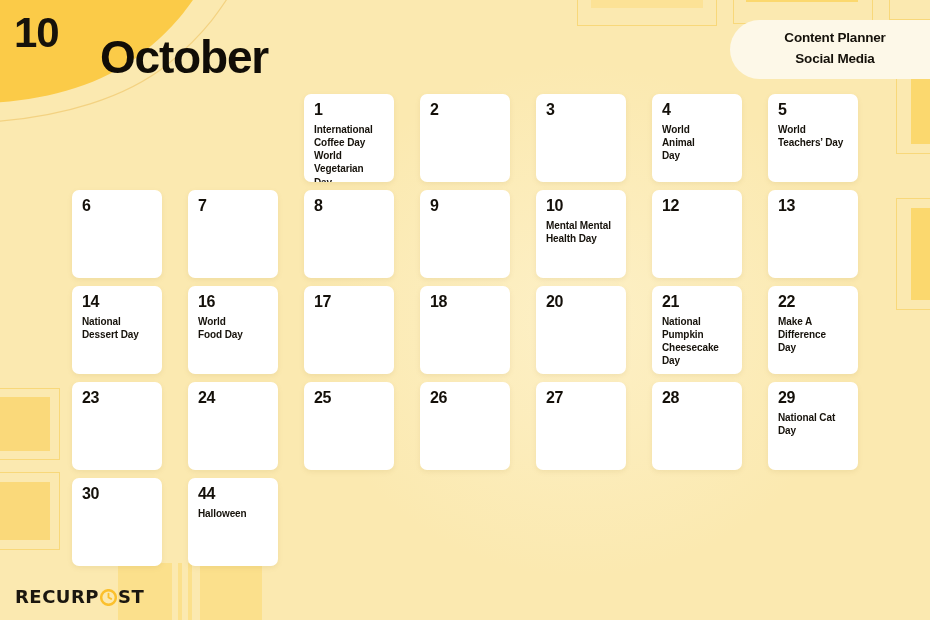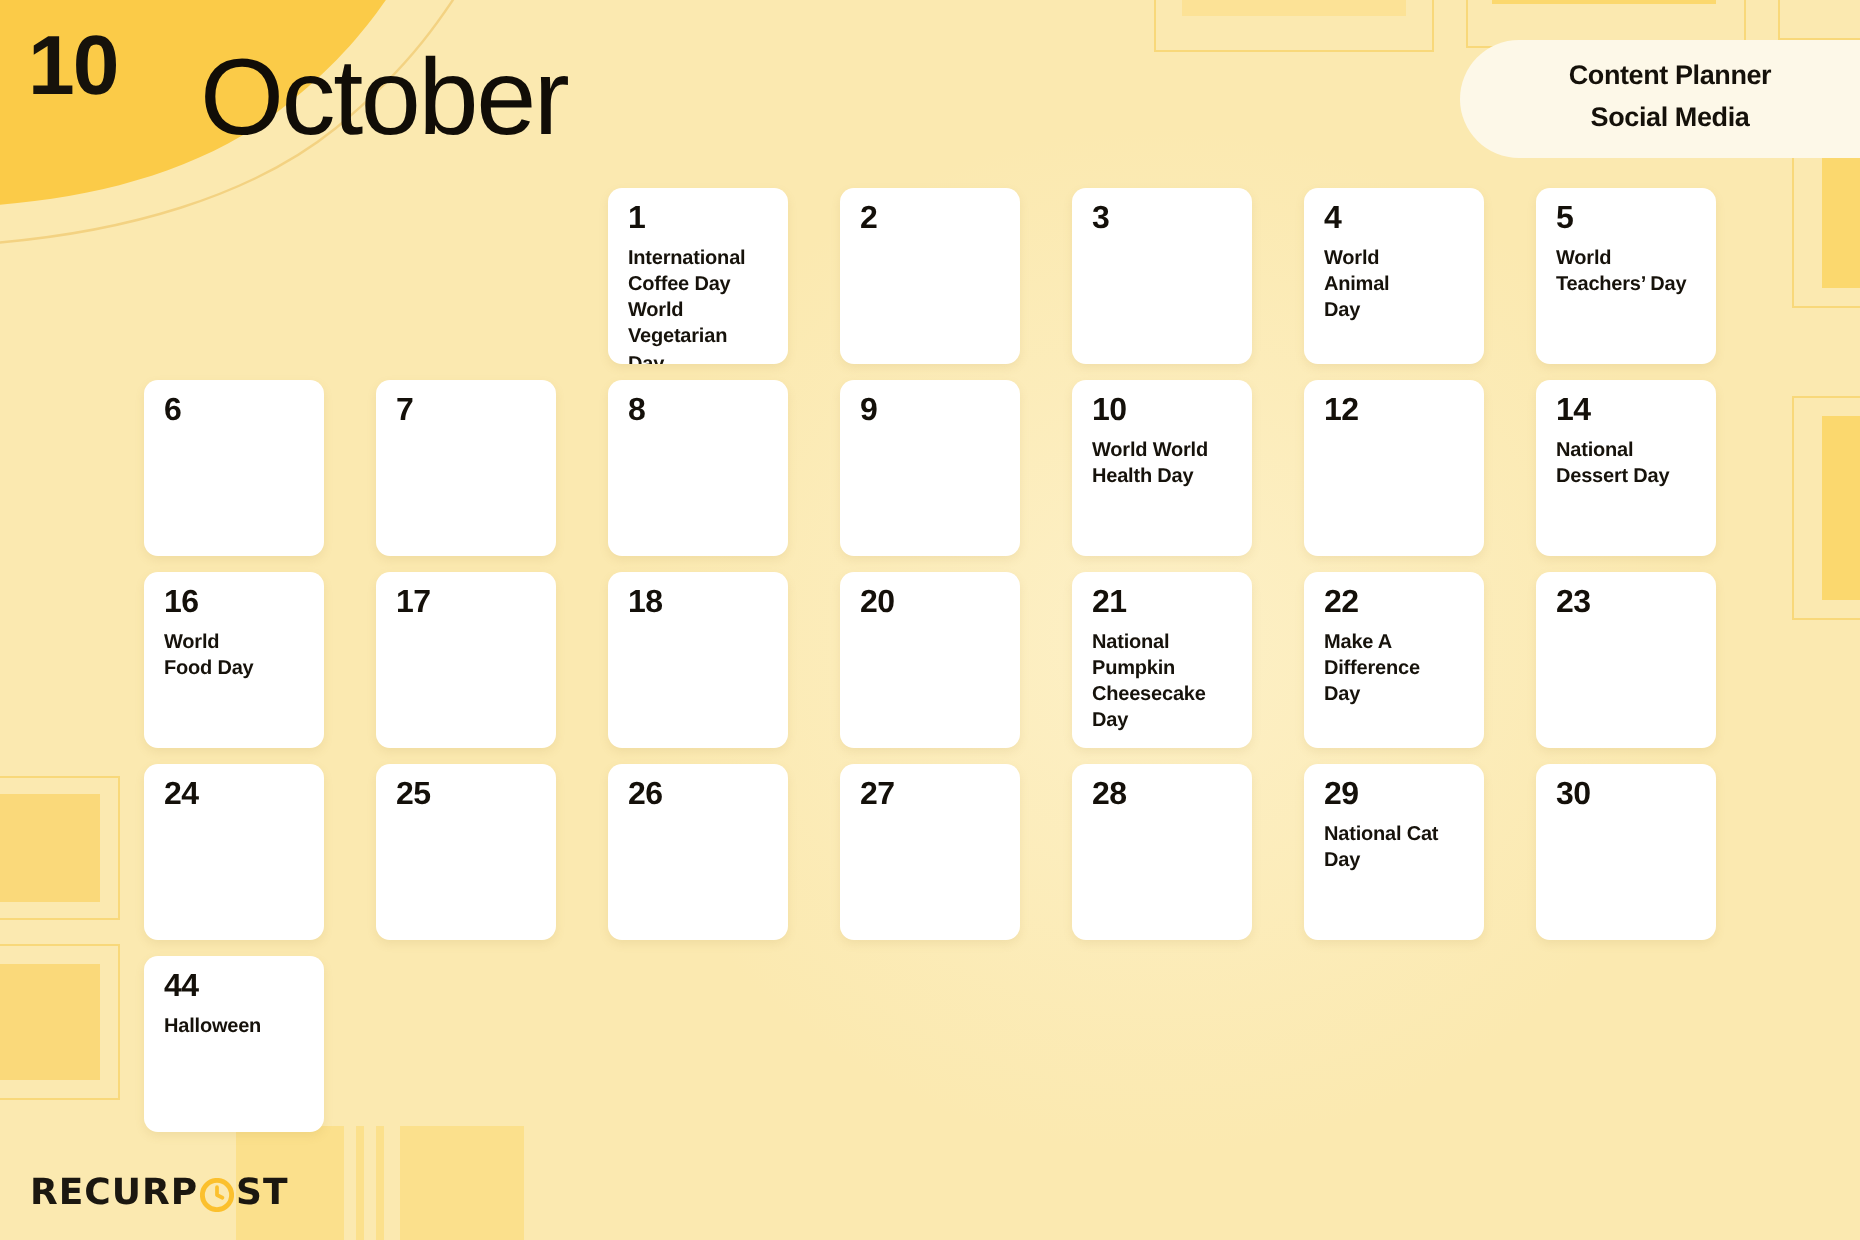--- a/index.html
+++ b/index.html
@@ -93,23 +93,23 @@
     font-size: 42px;
     font-weight: 800;
     color: #16120b;
     letter-spacing: -1px;
     line-height: 1;
   }
 
   .month-name {
     position: absolute;
     left: 100px;
-    top: 22px;
-    font-size: 54px;
-    font-weight: 400;
+    top: 34px;
+    font-size: 46px;
+    font-weight: 700;
     color: #110d07;
     letter-spacing: -1.2px;
     line-height: 1;
   }
 
   .badge {
     position: absolute;
     right: 0;
     top: 20px;
     min-width: 200px;
@@ -286,25 +286,28 @@
         <div class="cell-num">7</div>
       </div>
       <div class="cell">
         <div class="cell-num">8</div>
       </div>
       <div class="cell">
         <div class="cell-num">9</div>
       </div>
       <div class="cell">
         <div class="cell-num">10</div>
-        <div class="cell-event">World World
+        <div class="cell-event">Mental Mental
 Health Day</div>
       </div>
       <div class="cell">
         <div class="cell-num">12</div>
+      </div>
+      <div class="cell">
+        <div class="cell-num">13</div>
       </div>
       <div class="cell">
         <div class="cell-num">14</div>
         <div class="cell-event">National
 Dessert Day</div>
       </div>
       <div class="cell">
         <div class="cell-num">16</div>
         <div class="cell-event">World
 Food Day</div>

